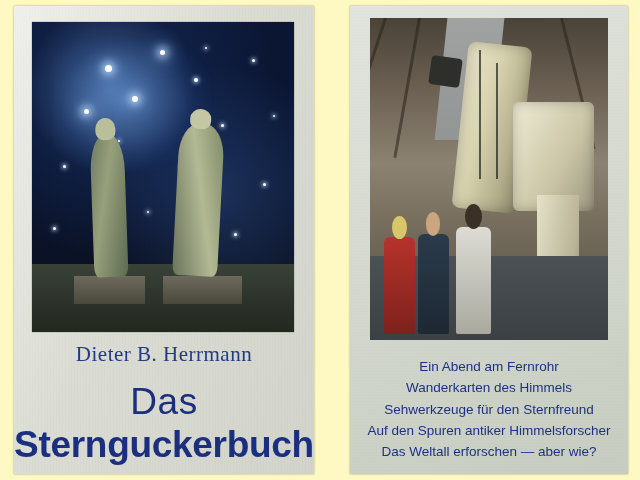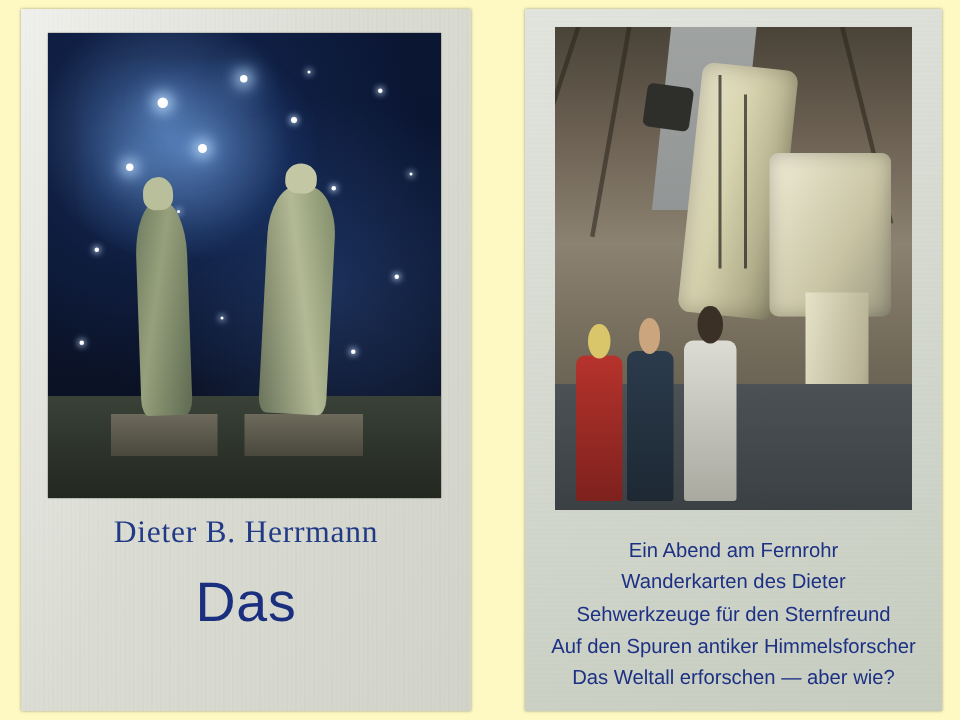--- a/index.html
+++ b/index.html
@@ -334,20 +334,21 @@
       <div class="ground"></div>
       <div class="pedestal ped-left"></div>
       <div class="pedestal ped-right"></div>
       <div class="figure fig-left"></div>
       <div class="figure fig-right"></div>
     </div>
 
     <div class="front-text">
       <div class="author">Dieter B. Herrmann</div>
       <div class="title-1">Das</div>
+      <div class="title-2">Sternguckerbuch</div>
     </div>
   </div>
 
   <div class="cover-back">
     <div class="paper"></div>
 
     <div class="back-photo">
       <div class="dome"></div>
       <div class="dome-rib" style="left:6%; top:0; width:3px; height:48%; transform: rotate(18deg);"></div>
       <div class="dome-rib" style="left:20%; top:0; width:3px; height:44%; transform: rotate(10deg);"></div>
@@ -368,21 +369,21 @@
       <div class="person p2">
           <span class="head"></span>
         </div>
       <div class="person p3">
           <span class="head"></span>
         </div>
     </div>
 
     <div class="back-text">
       <div class="line">Ein Abend am Fernrohr</div>
-      <div class="line">Wanderkarten des Dieter</div>
+      <div class="line">Wanderkarten des Himmels</div>
       <div class="line">Sehwerkzeuge für den Sternfreund</div>
       <div class="line">Auf den Spuren antiker Himmelsforscher</div>
       <div class="line">Das Weltall erforschen — aber wie?</div>
 
     </div>
   </div>
 
 </div>
 
 </body></html>

